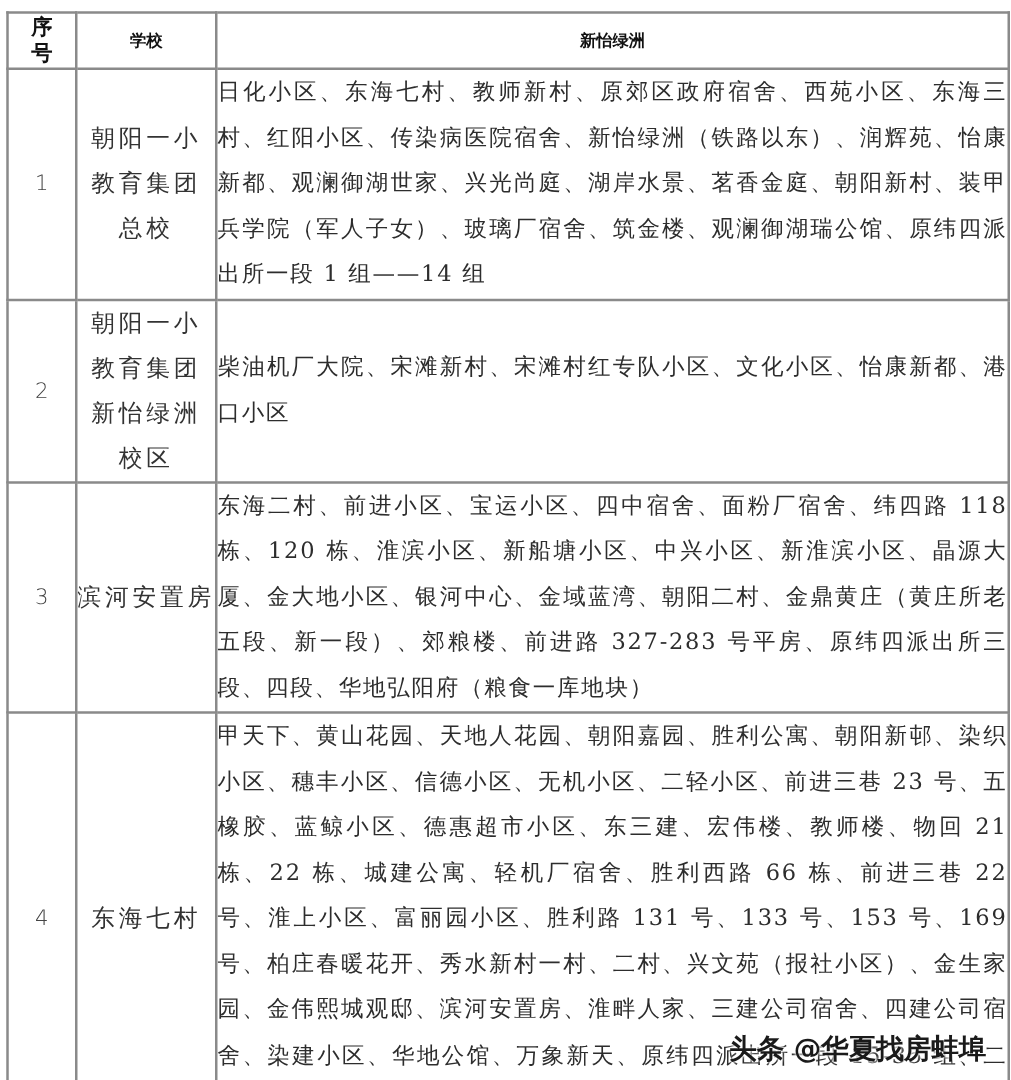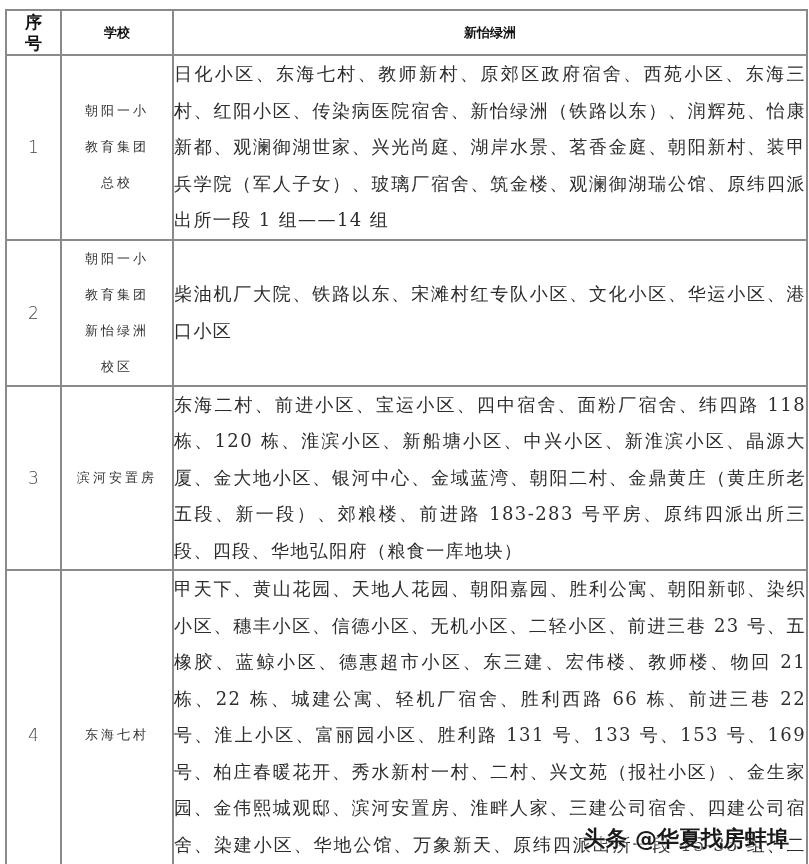--- a/index.html
+++ b/index.html
@@ -6,21 +6,21 @@
   body { width: 809px; height: 864px; overflow: hidden; position: relative;
          font-family: "DejaVu Serif", "Liberation Serif", serif; color: #333; }
   table.enroll { position: absolute; left: 5px; top: 9px; width: 801px;
                  border-collapse: collapse; table-layout: fixed; }
   table.enroll td, table.enroll th { border: 2px solid #8a8a8a; padding: 0; }
   th { font-family: "DejaVu Sans", "Liberation Sans", sans-serif; font-weight: bold;
        font-size: 13px; color: #111; height: 43px; text-align: center; vertical-align: middle; }
   th.col-no { line-height: 21px; font-size: 17px; }
   td.no { text-align: center; vertical-align: middle; font-size: 17px; color: #444;
           font-family: "DejaVu Sans", "Liberation Sans", sans-serif; font-weight: 300; }
-  td.school { text-align: center; vertical-align: middle; font-size: 13px; letter-spacing: 3px;
+  td.school { text-align: center; vertical-align: middle; font-size: 19px; letter-spacing: 3px;
               line-height: 36px; color: #333; }
   td.range { vertical-align: middle; font-size: 18px; line-height: 36.5px; padding: 2px 8px 2px 10px;
              letter-spacing: 1.4px; text-align: justify; color: #2d2d2d; }
   .school-line { display: block; }
   .watermark { position: absolute; right: 20px; bottom: 10px; font-family: "DejaVu Sans", "Liberation Sans", sans-serif;
                font-size: 22px; color: #1a1a1a; font-weight: bold; letter-spacing: 0px;
                text-shadow: 0 0 3px #fff, 0 0 3px #fff; }
 </style>
 </head>
 <body>
@@ -52,28 +52,28 @@
       <td class="range">日化小区、东海七村、教师新村、原郊区政府宿舍、西苑小区、东海三村、红阳小区、传染病医院宿舍、新怡绿洲（铁路以东）、润辉苑、怡康新都、观澜御湖世家、兴光尚庭、湖岸水景、茗香金庭、朝阳新村、装甲兵学院（军人子女）、玻璃厂宿舍、筑金楼、观澜御湖瑞公馆、原纬四派出所一段 1 组——14 组</td>
     </tr>
     <tr style="height:140px">
       <td class="no">2</td>
       <td class="school">
         <span class="school-line">朝阳一小</span>
         <span class="school-line">教育集团</span>
         <span class="school-line">新怡绿洲</span>
         <span class="school-line">校区</span>
       </td>
-      <td class="range">柴油机厂大院、铁路以东、宋滩村红专队小区、文化小区、华运小区、港口小区</td>
+      <td class="range">柴油机厂大院、宋滩新村、宋滩村红专队小区、文化小区、怡康新都、港口小区</td>
     </tr>
     <tr style="height:175px">
       <td class="no">3</td>
       <td class="school">
         <span class="school-line">滨河安置房</span>
       </td>
-      <td class="range">东海二村、前进小区、宝运小区、四中宿舍、面粉厂宿舍、纬四路 118 栋、120 栋、淮滨小区、新船塘小区、中兴小区、新淮滨小区、晶源大厦、金大地小区、银河中心、金域蓝湾、朝阳二村、金鼎黄庄（黄庄所老五段、新一段）、郊粮楼、前进路 183-283 号平房、原纬四派出所三段、四段、华地弘阳府（粮食一库地块）</td>
+      <td class="range">东海二村、前进小区、宝运小区、四中宿舍、面粉厂宿舍、纬四路 118 栋、120 栋、淮滨小区、新船塘小区、中兴小区、新淮滨小区、晶源大厦、金大地小区、银河中心、金域蓝湾、朝阳二村、金鼎黄庄（黄庄所老五段、新一段）、郊粮楼、前进路 327-283 号平房、原纬四派出所三段、四段、华地弘阳府（粮食一库地块）</td>
     </tr>
     <tr style="height:317px">
       <td class="no">4</td>
       <td class="school">
         <span class="school-line">东海七村</span>
       </td>
       <td class="range">甲天下、黄山花园、天地人花园、朝阳嘉园、胜利公寓、朝阳新邨、染织小区、穗丰小区、信德小区、无机小区、二轻小区、前进三巷 23 号、五橡胶、蓝鲸小区、德惠超市小区、东三建、宏伟楼、教师楼、物回 21 栋、22 栋、城建公寓、轻机厂宿舍、胜利西路 66 栋、前进三巷 22 号、淮上小区、富丽园小区、胜利路 131 号、133 号、153 号、169 号、柏庄春暖花开、秀水新村一村、二村、兴文苑（报社小区）、金生家园、金伟熙城观邸、滨河安置房、淮畔人家、三建公司宿舍、四建公司宿舍、染建小区、华地公馆、万象新天、原纬四派出所一段 15-35 组、二段、五段 1-21 组、六段、七段、八段、九段</td>
     </tr>
   </tbody>
 </table>

